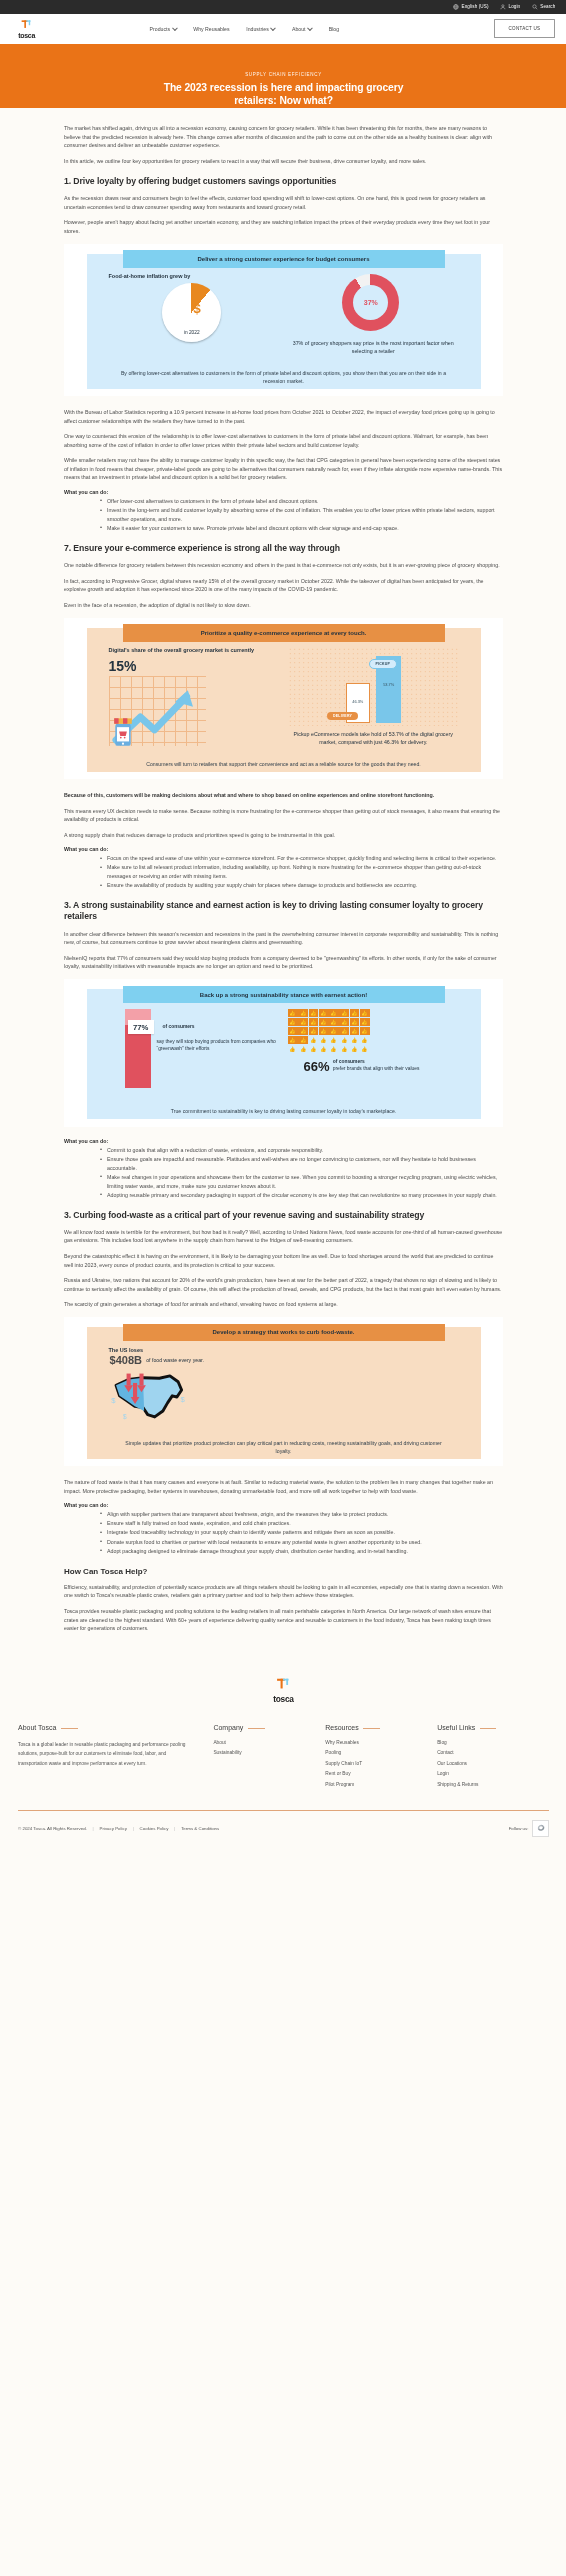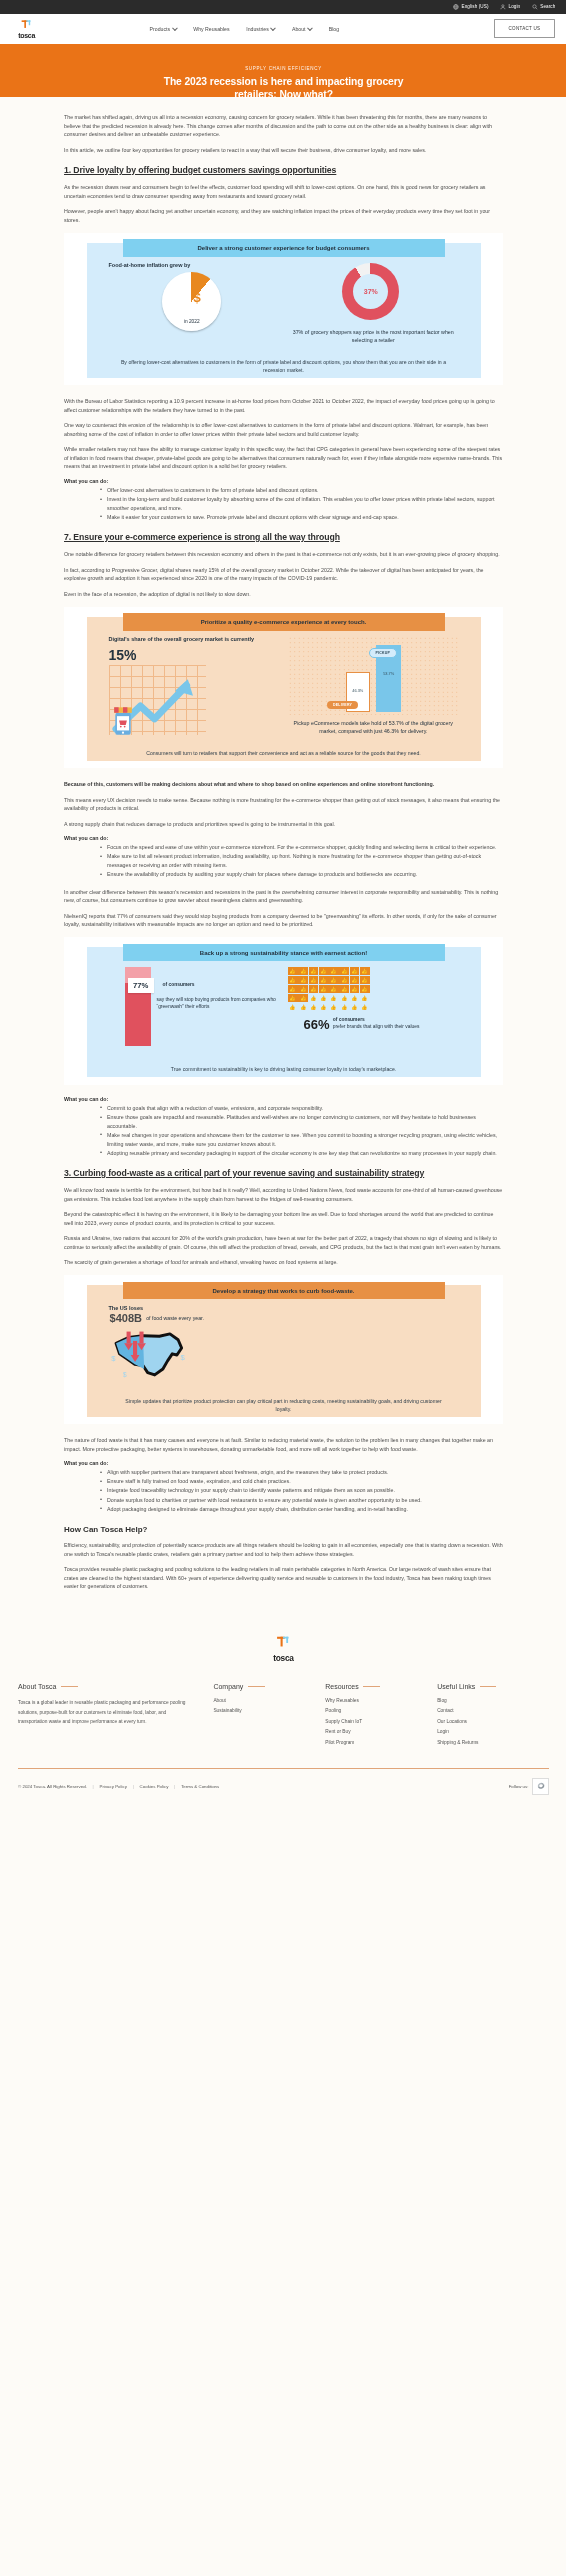--- a/index.html
+++ b/index.html
@@ -40,39 +40,39 @@
   .chev{ display:inline-block; width:3.9px;height:3.9px; border-right:0.6px solid #666;
          border-bottom:0.6px solid #666; transform:rotate(45deg) translate(-0.6px,-0.6px); }
   .contact-btn{
     margin-left:auto; border:0.6px solid #999; background:#fff;
     font-size:4.5px; letter-spacing:0.3px; color:#333;
     padding:5.8px 14px; cursor:pointer; border-radius:0.6px;
   }
 
   
   .hero{
-    background:#ea7317; height:53px; color:#fff;
+    background:#ea7317; height:64px; color:#fff;
     display:flex; flex-direction:column; align-items:center;
-    justify-content:center; padding-top:27px;
+    justify-content:flex-end; padding-top:27px;
   }
   .hero-eyebrow{ font-size:4.5px; letter-spacing:0.7px; opacity:.95; margin-bottom:3.9px;}
   .hero-title{
     font-size:10.3px; font-weight:700; line-height:1.28; text-align:center;
     max-width:270px; letter-spacing:-0.1px;
   }
 
   
   .article{ width:567px; padding:0 64px; padding-top:16.7px; }
   .article p{
     font-size:5.3px; line-height:1.62; color:#4c4c4c; margin-bottom:7px;
   }
   .article p.bold{ font-weight:700; color:#333; }
   h2.sec{
     font-size:8.7px; font-weight:700; color:#2f2f2f;
-    line-height:1.3; margin:10.3px 0 7px; letter-spacing:-0.1px;text-decoration:underline;
+    line-height:1.3; margin:10.3px 0 7px; letter-spacing:-0.1px;
   }
   .wyd{ font-size:5.3px; font-weight:700; color:#2f2f2f; margin-bottom:1.9px; }
   ul.acts{ list-style:none; margin:0 0 9px 0; padding-left:36px; }
   ul.acts li{
     font-size:5.3px; line-height:1.62; color:#4c4c4c; position:relative;
     padding-left:7px; margin-bottom:0.6px;
   }
   ul.acts li:before{
     content:"•"; position:absolute; left:0; top:-0.6px; font-size:5.8px; color:#4c4c4c;
   }
@@ -407,20 +407,21 @@
   <p class="bold">Because of this, customers will be making decisions about what and where to shop based on online experiences and online storefront functioning.</p>
   <p>This means every UX decision needs to make sense. Because nothing is more frustrating for the e-commerce shopper than getting out of stock messages, it also means that ensuring the availability of products is critical.</p>
   <p>A strong supply chain that reduces damage to products and prioritizes speed is going to be instrumental in this goal.</p>
   <div class="wyd">What you can do:</div>
   <ul class="acts">
     <li>Focus on the speed and ease of use within your e-commerce storefront.  For the e-commerce shopper, quickly finding and selecting items is critical to their experience.</li>
     <li>Make sure to list all relevant product information, including availability, up front. Nothing is more frustrating for the e-commerce shopper than getting out-of-stock messages or receiving an order with missing items.</li>
     <li> Ensure the availability of products by auditing your supply chain for places where damage to products and bottlenecks are occurring.</li>
   </ul>
 
+  <h2 class="sec">3. A strong sustainability stance and earnest action is key to driving lasting consumer loyalty to grocery retailers</h2>
   <p>In another clear difference between this season's recession and recessions in the past is the overwhelming consumer interest in corporate responsibility and sustainability. This is nothing new, of course, but consumers continue to grow savvier about meaningless claims and greenwashing.</p>
   <p>NielsenIQ reports that 77% of consumers said they would stop buying products from a company deemed to be "greenwashing" its efforts. In other words, if only for the sake of consumer loyalty, sustainability initiatives with measurable impacts are no longer an option and need to be prioritized.</p>
 
   <div class="info blue">
     <div class="info-inner">
       <div class="info-banner">Back up a strong sustainability stance with earnest action!</div>
       <div class="info-body">
         <div class="info-grid">
           <div class="col">
             <div style="position:relative;height:85px;">

